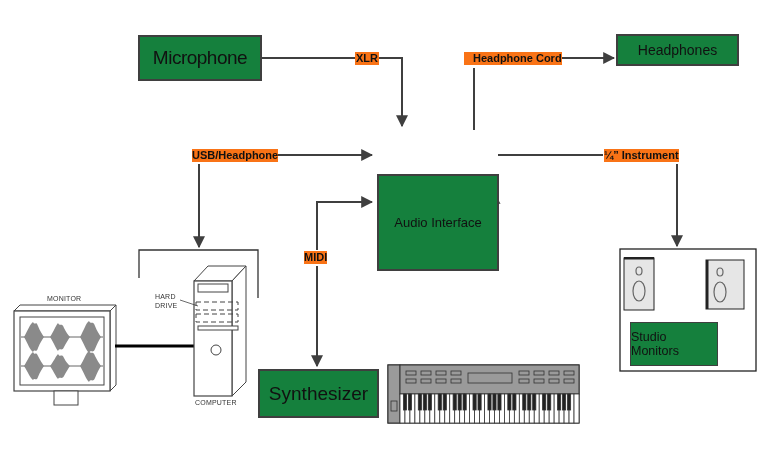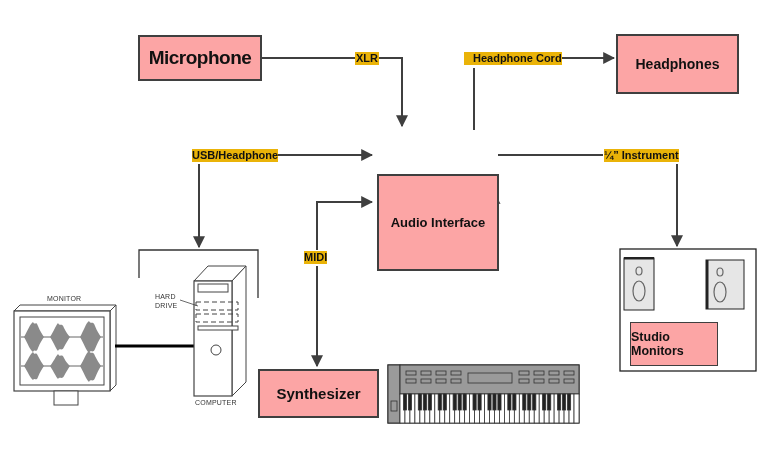--- a/index.html
+++ b/index.html
@@ -1,20 +1,20 @@
 <!DOCTYPE html>
 <html><head>
 <meta charset="utf-8">
 <style>
   html, body { margin:0; padding:0; background:#ffffff; }
   body { width:757px; height:455px; position:relative; overflow:hidden; font-family:"Liberation Sans", sans-serif; }
   svg#diagram { position:absolute; left:0; top:0; }
-  .box { position:absolute; background:#fca5a5; border:2px solid #3f3f3f; box-sizing:border-box;
-         display:flex; align-items:center; justify-content:center; font-weight:bold; color:#111; }
-  .lbl { position:absolute; font-weight:bold; font-size:11px; color:#111; background:#eab308; line-height:13px; white-space:nowrap; }
+  .box { position:absolute; background:#15803d; border:2px solid #3f3f3f; box-sizing:border-box;
+         display:flex; align-items:center; justify-content:center; font-weight:normal; color:#111; }
+  .lbl { position:absolute; font-weight:bold; font-size:11px; color:#111; background:#f97316; line-height:13px; white-space:nowrap; }
   .tiny { position:absolute; font-size:7px; color:#333; letter-spacing:0.2px; line-height:8px; }
 </style>
 </head>
 <body>
 
 <svg id="diagram" width="757" height="455" viewBox="0 0 757 455">
   <defs>
     <marker id="arr" viewBox="0 0 10 10" refX="9" refY="5" markerWidth="6" markerHeight="6" orient="auto">
       <path d="M0,0 L10,5 L0,10 z" fill="#3f3f3f"></path>
     </marker>
@@ -173,23 +173,23 @@
     <g fill="none" stroke="#666" stroke-width="1.2">
       <ellipse cx="639" cy="271" rx="3" ry="4"></ellipse>
       <ellipse cx="639" cy="291" rx="6" ry="10"></ellipse>
       <ellipse cx="720" cy="272" rx="3" ry="4"></ellipse>
       <ellipse cx="720" cy="292" rx="6" ry="10"></ellipse>
     </g>
   </g>
 </svg>
 
 <div class="box" style="left:138px;top:35px;width:124px;height:46px;font-size:19px;letter-spacing:-0.5px;">Microphone</div>
-<div class="box" style="left:616px;top:34px;width:123px;height:60px;font-size:14px;">Headphones</div>
+<div class="box" style="left:616px;top:34px;width:123px;height:32px;font-size:14px;">Headphones</div>
 <div class="box" style="left:377px;top:130px;width:122px;height:97px;font-size:13px;margin-top:44px;">Audio Interface</div>
-<div class="box" style="left:258px;top:369px;width:121px;height:49px;font-size:15px;">Synthesizer</div>
+<div class="box" style="left:258px;top:369px;width:121px;height:49px;font-size:19px;">Synthesizer</div>
 <div class="box" style="left:630px;top:322px;width:88px;height:44px;font-size:12.5px;border-width:1.5px;">Studio Monitors</div>
 
 <div class="lbl" style="left:355px;top:52px;padding:0 1px;">XLR</div>
 <div class="lbl" style="left:464px;top:52px;padding-left:9px;">Headphone Cord</div>
 <div class="lbl" style="left:192px;top:149px;">USB/Headphone</div>
 <div class="lbl" style="left:604px;top:149px;text-align:center;">¼” Instrument</div>
 <div class="lbl" style="left:304px;top:251px;">MIDI</div>
 
 <div class="tiny" style="left:47px;top:295px;">MONITOR</div>
 <div class="tiny" style="left:155px;top:293px;">HARD</div>

